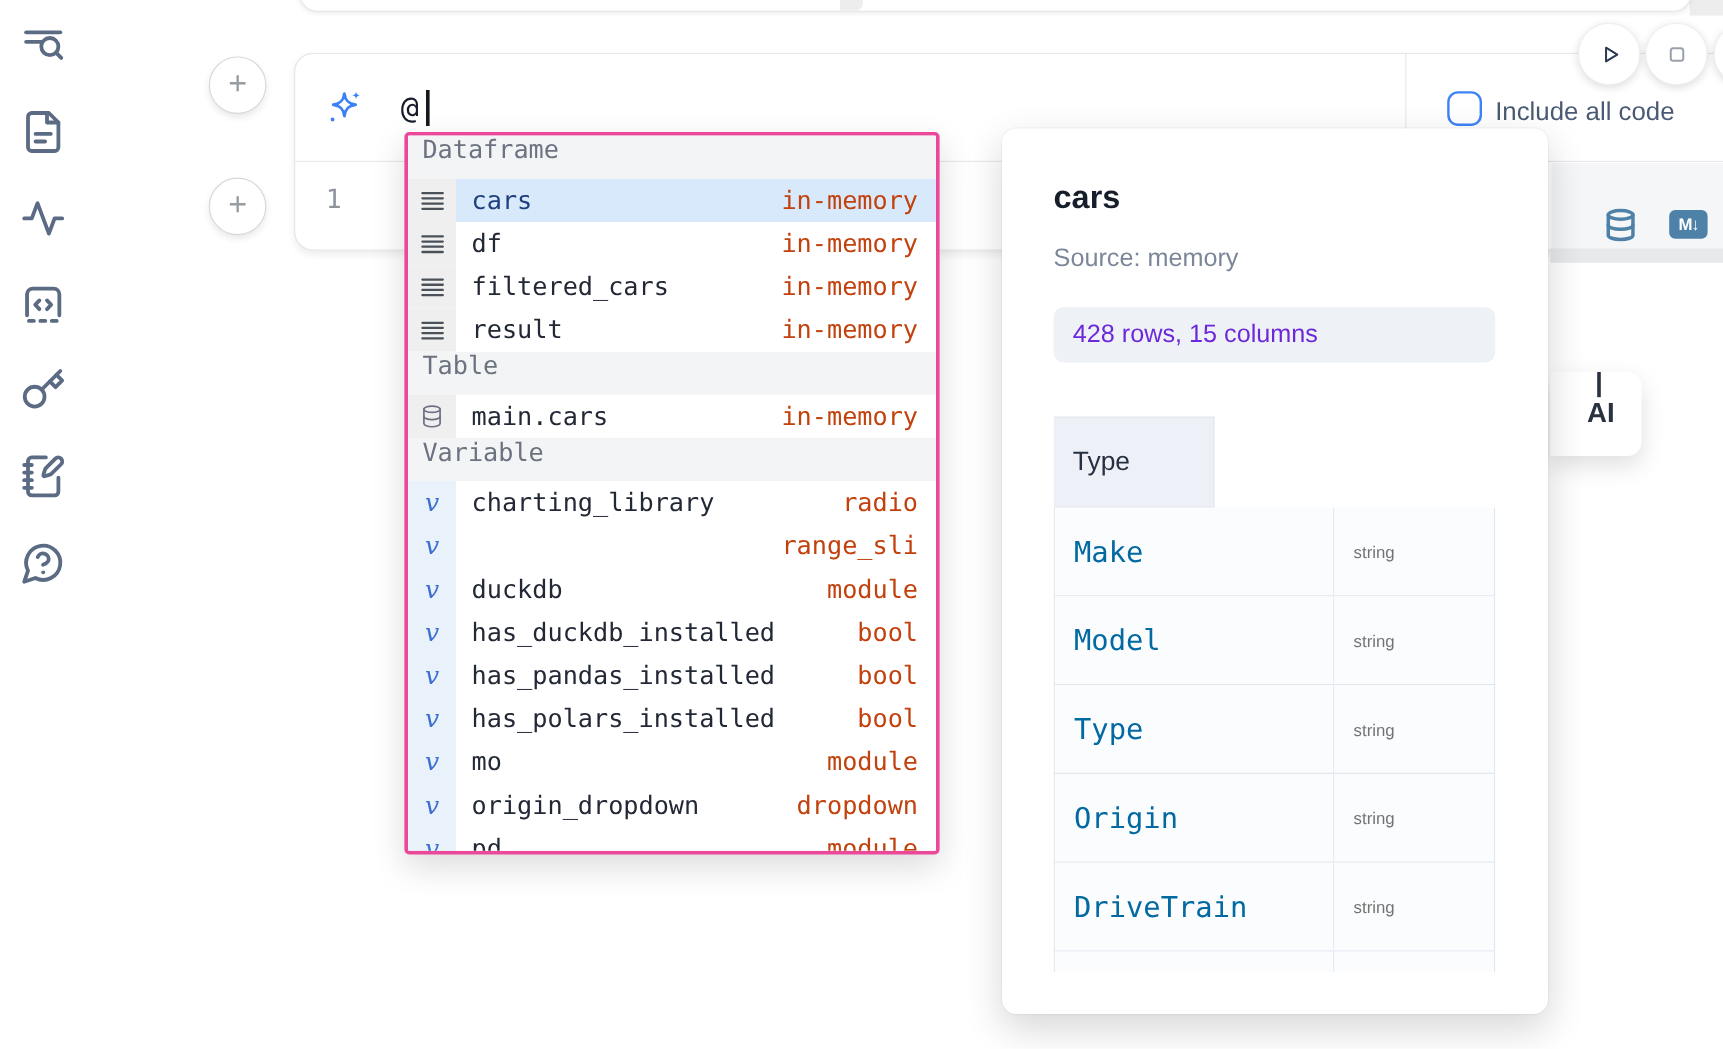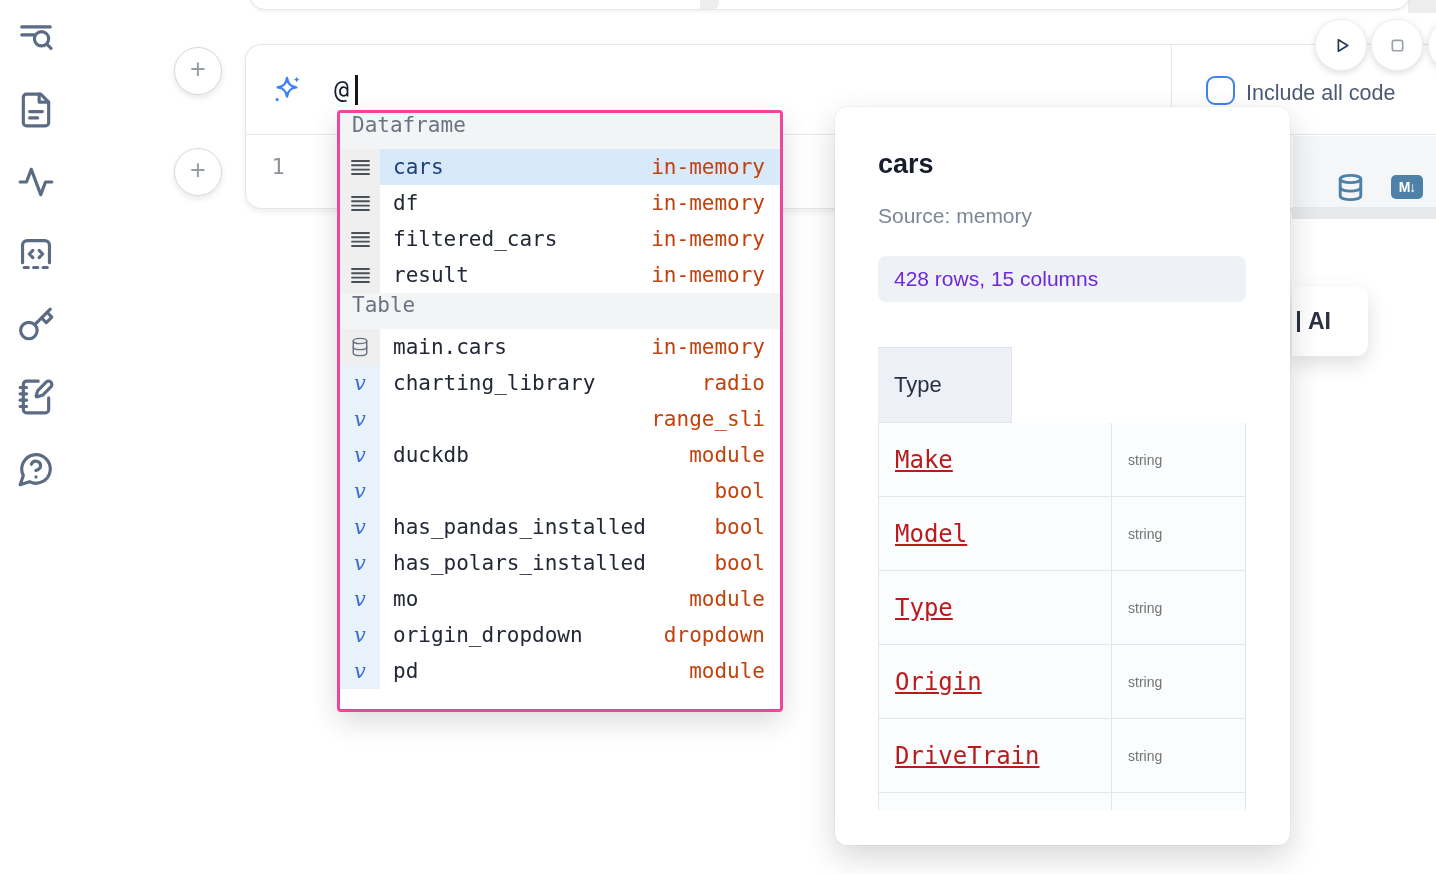--- a/index.html
+++ b/index.html
@@ -80,26 +80,26 @@
     font-size:21px;color:#6d28d9;line-height:46px;padding-left:16px;box-sizing:border-box;}
   .pv-table{left:43px;top:240px;width:368px;height:463px;overflow:hidden;}
   .pv-tr{display:flex;}
   .pv-cell{box-sizing:border-box;border:1px solid #e1e7ee;border-top:none;background:#fbfcfe;
     display:flex;align-items:center;padding-left:16px;}
   .pv-tr.header .pv-cell{border-top:1px solid #dde3ec;background:#edf1f7;height:76px;
     font-size:22px;color:#273040;}
   .pv-tr.body .pv-cell{height:74px;}
   .pv-c1{width:234px;}
   .pv-c2{width:134px;border-left:none;}
-  .pv-colname{font:24px "DejaVu Sans Mono", monospace;color:#b91c1c;text-decoration:underline;}
+  .pv-colname{font:24px "DejaVu Sans Mono", monospace;color:#0369a1;}
   .pv-coltype{font-size:14px;color:#737373;}
 
   
-  .ai-btn{left:1292px;top:286px;width:76px;height:70px;background:#fff;border-radius:0 12px 12px 0;
-    box-shadow:0 8px 20px rgba(0,0,0,.13);display:flex;align-items:center;z-index:20;}
+  .ai-btn{left:1292px;top:310px;width:76px;height:70px;background:#fff;border-radius:0 12px 12px 0;
+    box-shadow:0 8px 20px rgba(0,0,0,.13);display:flex;align-items:center;z-index:20;flex-direction:column;}
   .ai-bar{width:3px;height:21px;background:#2a3140;margin-left:5px;}
   .ai-label{margin-left:8px;font-size:23px;font-weight:bold;color:#2a3140;}
 </style>
 </head>
 <body>
 
 <div>
   <div class="side-icon" style="top:19px">
     <svg viewBox="0 0 24 24">
         <path d="M21 5H3"></path>
@@ -267,20 +267,21 @@
               <path d="M3 5v16c0 1.9 4 3.5 9 3.5s9-1.6 9-3.5V5"></path>
               <path d="M3 13c0 1.9 4 3.5 9 3.5s9-1.6 9-3.5"></path>
             </svg>
           </span>
         </div>
         <div class="cm-main">
           <span class="cm-name">main.cars</span>
           <span class="cm-type">in-memory</span>
         </div>
       </div>
+      <div class="cm-section">Variable</div>
       <div class="cm-row">
         <div class="cm-gutter variable">
           <span class="var-glyph">v</span>
         </div>
         <div class="cm-main">
           <span class="cm-name">charting_library</span>
           <span class="cm-type">radio</span>
         </div>
       </div>
       <div class="cm-row">
@@ -298,20 +299,21 @@
         <div class="cm-main">
           <span class="cm-name">duckdb</span>
           <span class="cm-type">module</span>
         </div>
       </div>
       <div class="cm-row">
         <div class="cm-gutter variable">
           <span class="var-glyph">v</span>
         </div>
         <div class="cm-main">
+          <span class="cm-name">has_duckdb_installed</span>
           <span class="cm-type">bool</span>
         </div>
       </div>
       <div class="cm-row">
         <div class="cm-gutter variable">
           <span class="var-glyph">v</span>
         </div>
         <div class="cm-main">
           <span class="cm-name">has_pandas_installed</span>
           <span class="cm-type">bool</span>

